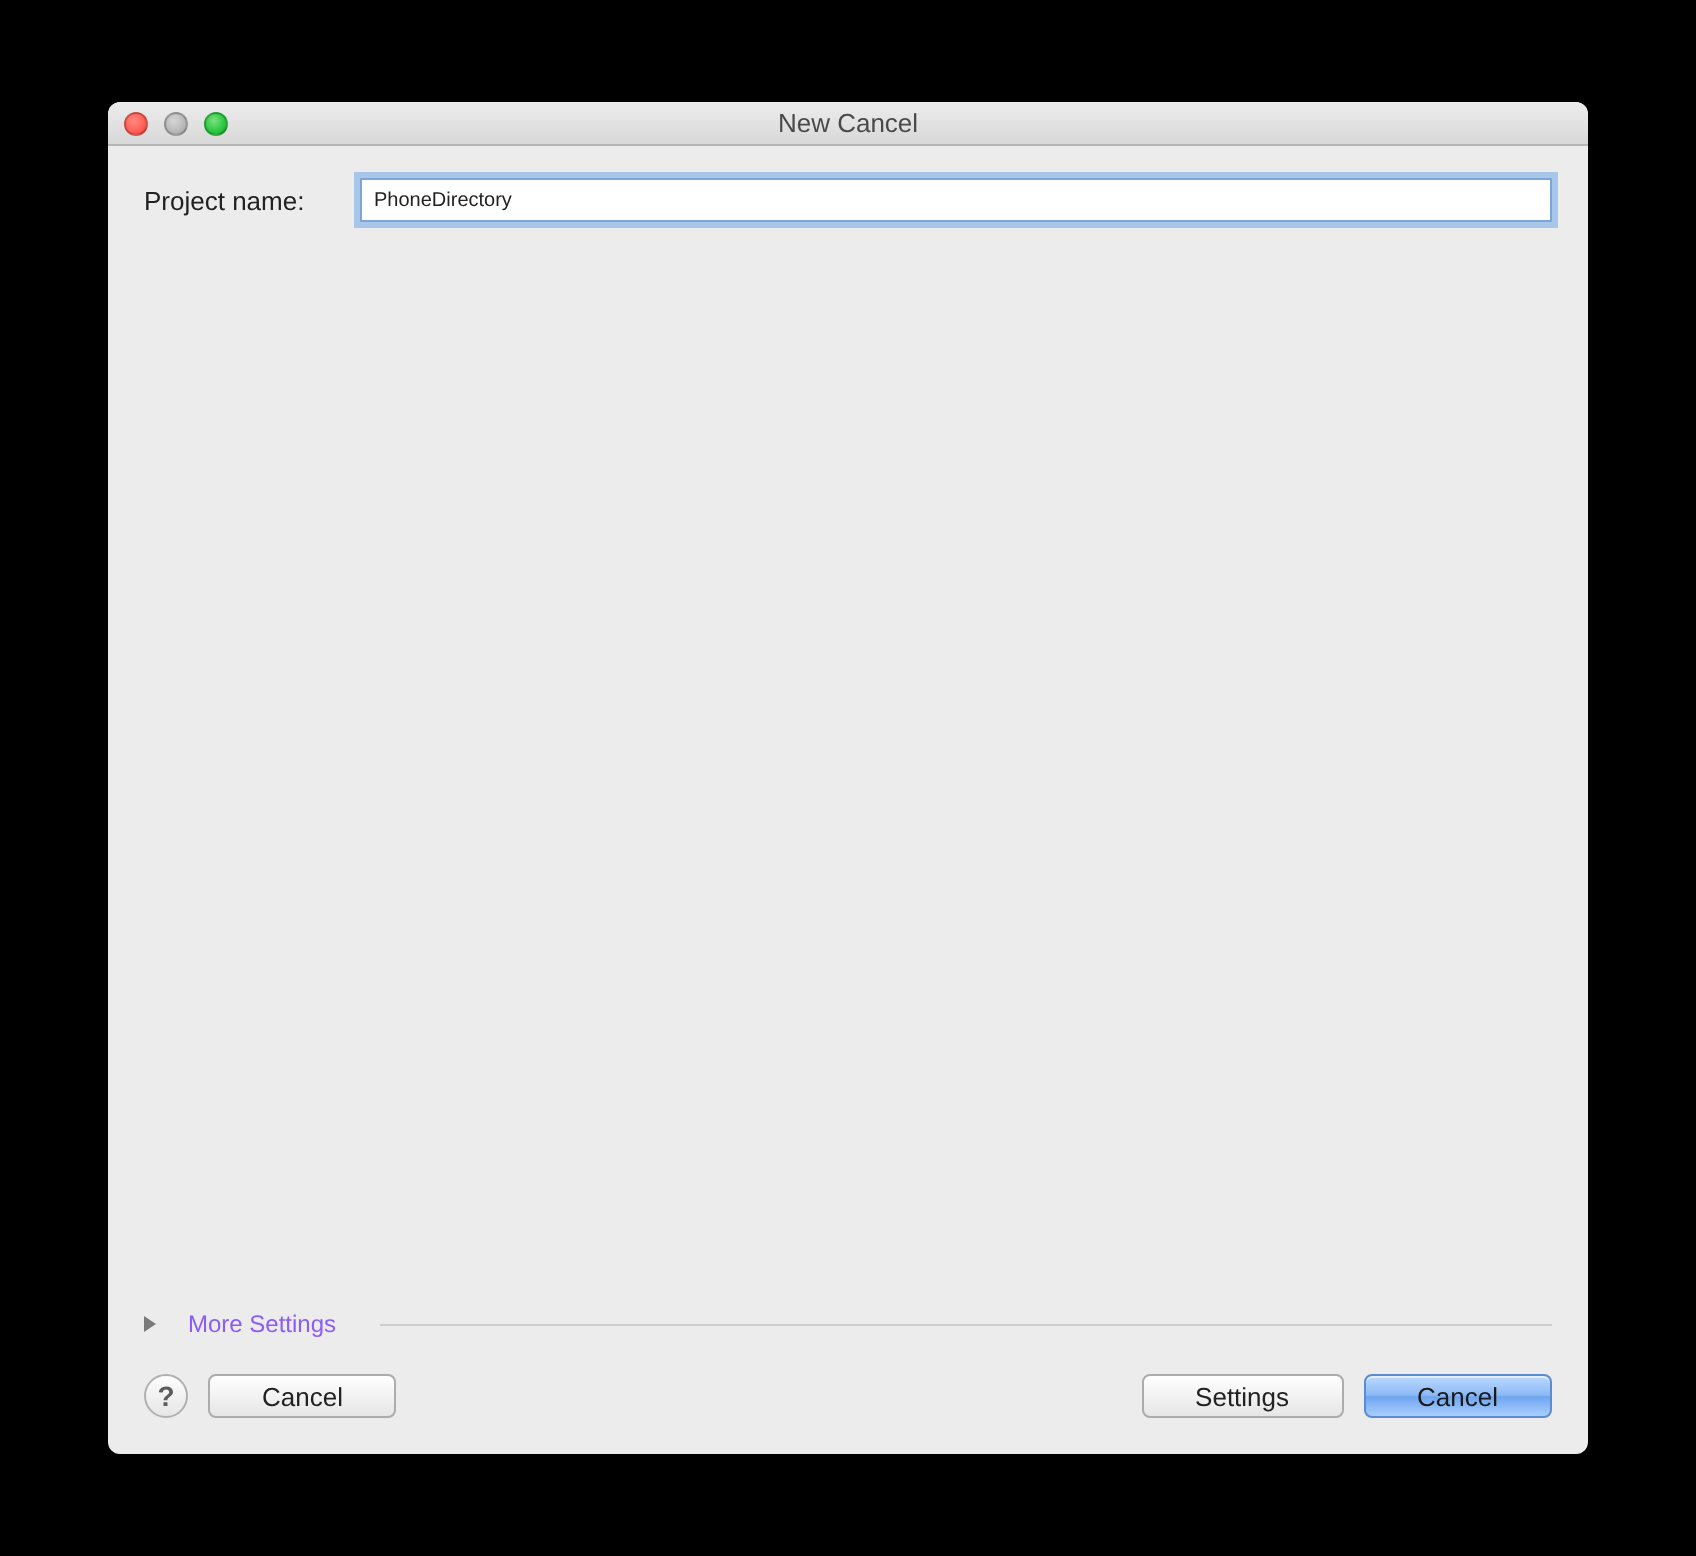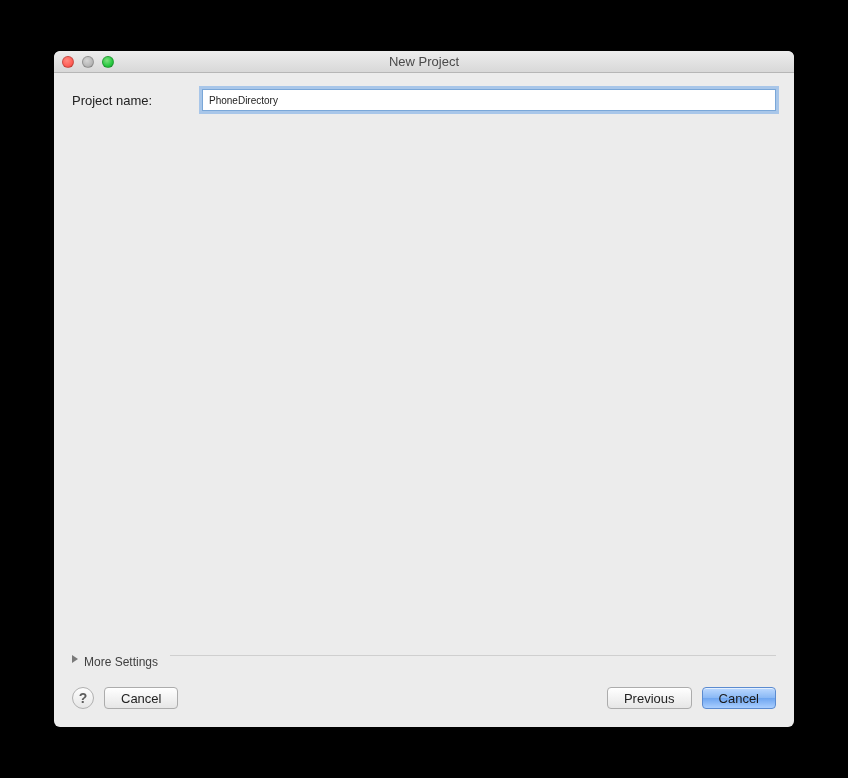--- a/index.html
+++ b/index.html
@@ -61,21 +61,21 @@
     .content {
       flex: 1;
       padding: 16px 18px 0 18px;
       display: flex;
       flex-direction: column;
     }
     .form-row {
       display: flex;
       align-items: center;
       margin-bottom: 12px;
-      gap: 24px;
+      gap: 2px;
     }
     .form-label {
       width: 106px;
       color: #222;
       font-size: 13px;
       flex-shrink: 0;
     }
     .text-input {
       flex: 1;
       height: 22px;
@@ -105,23 +105,24 @@
       align-items: center;
       justify-content: center;
       letter-spacing: 1px;
       flex-shrink: 0;
     }
     .spacer {
       flex: 1;
     }
     .more-settings {
       display: flex;
-      gap: 6px;
+      align-items: center;
+      gap: 16px;
       padding: 6px 0 10px 0;
-      color: #404040;
+      color: #8b5cf6;
       font-size: 12px;
       cursor: pointer;
     }
     .more-settings-line {
       flex: 1;
       height: 1px;
       background: #cfcfcf;
       margin-left: 6px;
     }
     .disclosure {
@@ -147,21 +148,21 @@
       font-size: 14px;
       font-weight: bold;
       display: flex;
       align-items: center;
       justify-content: center;
       cursor: pointer;
     }
     .mac-button {
       min-width: 70px;
       height: 22px;
-      padding: 0 16px;
+      padding: 0 26px;
       border: 1px solid #acacac;
       border-radius: 4px;
       background: linear-gradient(to bottom, #ffffff, #e6e6e6);
       font-size: 13px;
       font-family: inherit;
       color: #222;
       cursor: pointer;
       box-shadow: 0 1px 0 rgba(255,255,255,0.6) inset;
     }
     .mac-button.default {
@@ -176,21 +177,21 @@
 </head>
 <body>
 
 <div class="window">
   <div class="titlebar">
     <div class="traffic-lights">
       <div class="traffic-light tl-close"></div>
       <div class="traffic-light tl-min"></div>
       <div class="traffic-light tl-zoom"></div>
     </div>
-    <div class="title">New Project</div>
+    <div class="title">New Cancel</div>
   </div>
 
   <div class="content">
     <div class="form-row">
       <label class="form-label">Project name:</label>
       <input type="text" class="text-input focused" value="PhoneDirectory" style="">
     </div>
 
 
     <div class="spacer"></div>
@@ -199,16 +200,16 @@
       <span class="disclosure"></span>
       <span>More Settings</span>
       <span class="more-settings-line"></span>
     </div>
   </div>
 
   <div class="button-bar">
     <div class="help-btn">?</div>
     <button class="mac-button">Cancel</button>
     <div class="bb-spacer"></div>
-    <button class="mac-button">Previous</button>
+    <button class="mac-button">Settings</button>
     <button class="mac-button default">Cancel</button>
   </div>
 </div>
 
 </body></html>

